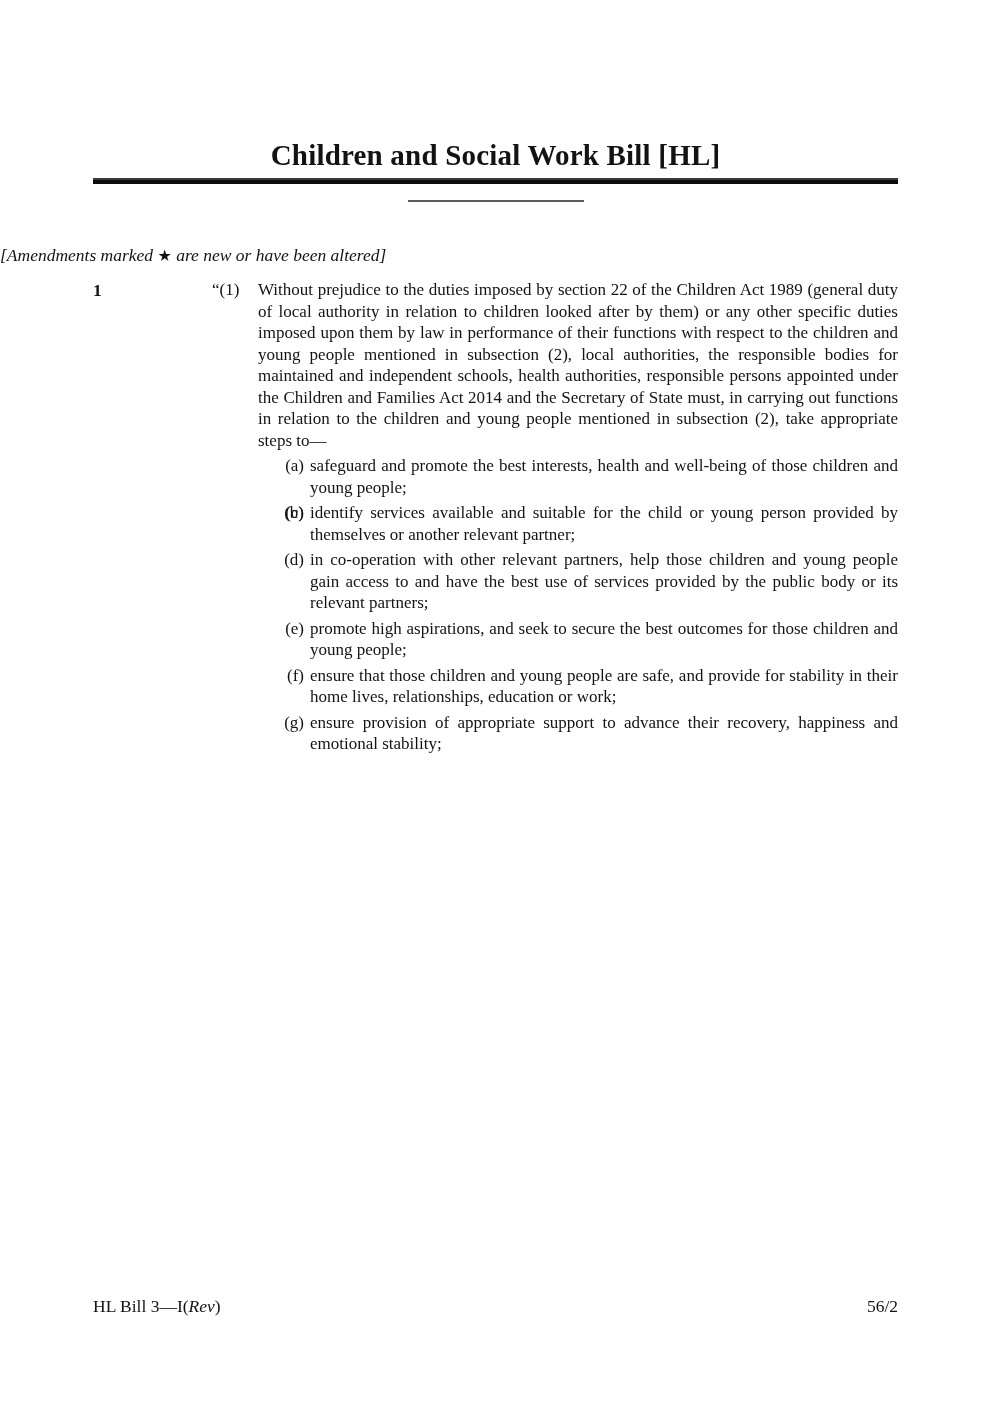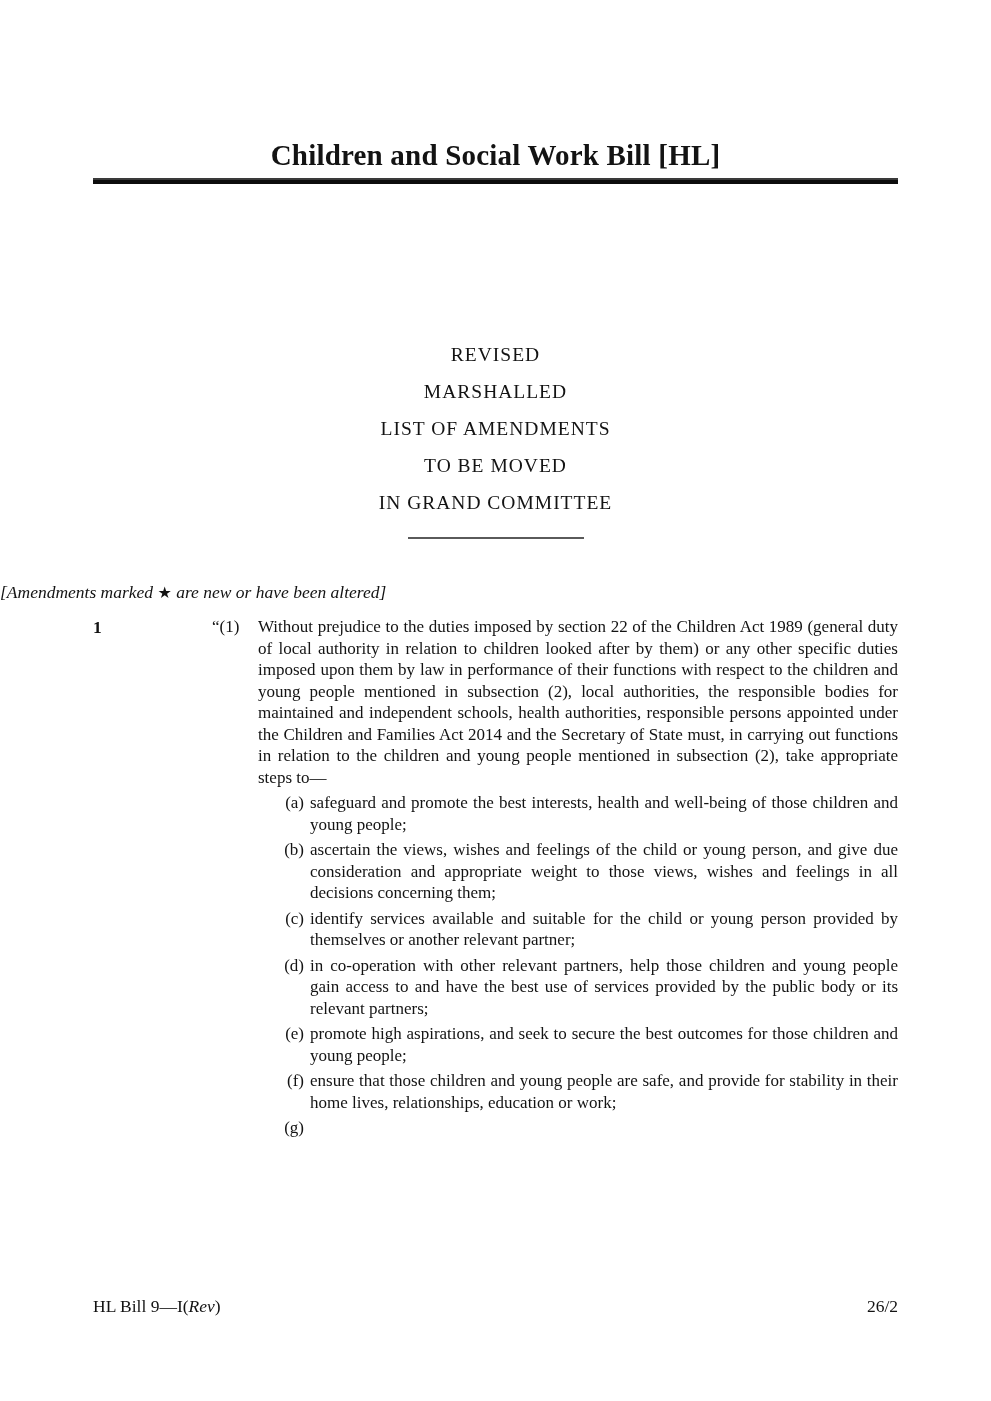--- a/index.html
+++ b/index.html
@@ -138,27 +138,20 @@
   .footer-bill-ref .rev-italic { font-style: italic; text-align: right; }
 </style>
 </head>
 <body>
 
 <div class="page">
 
   <div class="doc-title">Children and Social Work Bill [HL]</div>
   <div class="title-rule"></div>
 
-  <div class="stage-headings">
-    <div class="stage-line">REVISED</div>
-    <div class="stage-line">MARSHALLED</div>
-    <div class="stage-line">LIST OF AMENDMENTS</div>
-    <div class="stage-line">TO BE MOVED</div>
-    <div class="stage-line">IN GRAND COMMITTEE</div>
-  </div>
 
   <div class="short-rule"></div>
 
   <div class="marker-note"><span>[Amendments marked </span><span class="star">★</span><span> are new or have been altered]</span></div>
 
 
   <div class="amendment">
     <div class="amendment-number">1</div>
     <div class="amendment-content">
 
@@ -167,43 +160,43 @@
         <span>Without prejudice to the duties imposed by section 22 of the Children Act 1989 (general duty of local authority in relation to children looked after by them) or any other specific duties imposed upon them by law in performance of their functions with respect to the children and young people mentioned in subsection (2), local authorities, the responsible bodies for maintained and independent schools, health authorities, responsible persons appointed under the Children and Families Act 2014 and the Secretary of State must, in carrying out functions in relation to the children and young people mentioned in subsection (2), take appropriate steps to—</span>
       </div>
 
       <div class="sub-items">
         <div class="sub-item">
           <span class="sub-item-label">(a)</span>
           <span>safeguard and promote the best interests, health and well-being of those children and young people;</span>
         </div>
         <div class="sub-item">
           <span class="sub-item-label">(b)</span>
-          <span>ascertain the views, wishes and feelings of the child or young person, and give due consideration and appropriate weight to those views, wishes and feelings in all decisions concerning them;</span>
         </div>
         <div class="sub-item">
           <span class="sub-item-label">(c)</span>
           <span>identify services available and suitable for the child or young person provided by themselves or another relevant partner;</span>
         </div>
         <div class="sub-item">
           <span class="sub-item-label">(d)</span>
           <span>in co-operation with other relevant partners, help those children and young people gain access to and have the best use of services provided by the public body or its relevant partners;</span>
         </div>
         <div class="sub-item">
           <span class="sub-item-label">(e)</span>
           <span>promote high aspirations, and seek to secure the best outcomes for those children and young people;</span>
         </div>
         <div class="sub-item">
           <span class="sub-item-label">(f)</span>
           <span>ensure that those children and young people are safe, and provide for stability in their home lives, relationships, education or work;</span>
         </div>
         <div class="sub-item">
           <span class="sub-item-label">(g)</span>
+          <span>ensure provision of appropriate support to advance their recovery, happiness and emotional stability;</span>
         </div>
       </div>
     </div>
   </div>
 
   <div class="page-footer">
-    <div class="footer-bill-ref"><span>HL Bill 9—I(</span><span class="rev-italic">Rev</span><span>)</span></div>
-    <div class="footer-page-ref">26/2</div>
+    <div class="footer-bill-ref"><span>HL Bill 3—I(</span><span class="rev-italic">Rev</span><span>)</span></div>
+    <div class="footer-page-ref">56/2</div>
   </div>
 
 </div>
 
 </body></html>

